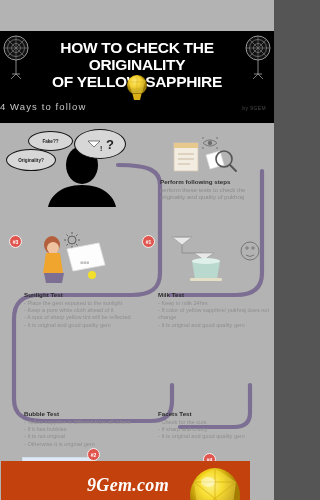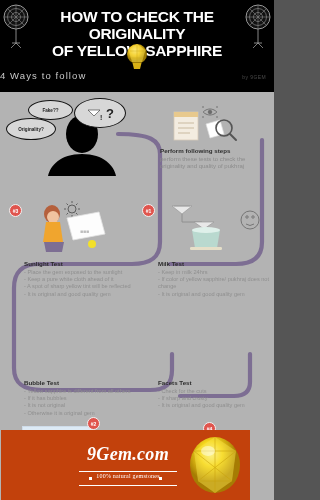--- a/index.html
+++ b/index.html
@@ -3,21 +3,21 @@
 <meta charset="utf-8">
 <style>
   * { margin:0; padding:0; box-sizing:border-box; }
   html,body { background:#555; }
   body {
     font-family:"Liberation Sans", sans-serif;
     width:274px; height:500px;
     position:relative; overflow:hidden;
     background:#b3b3b3;
   }
-  .stage { position:absolute; inset:0; }
+  .stage { position:absolute; inset:0;margin-top:31px; }
 
   
   .header {
     position:absolute; left:0; top:0; width:274px; height:92px;
     background:#000;
   }
   .title {
     position:absolute; left:28px; top:8px; width:218px;
     text-align:center; color:#fff;
     font-weight:bold; font-size:15.5px; line-height:17px;

